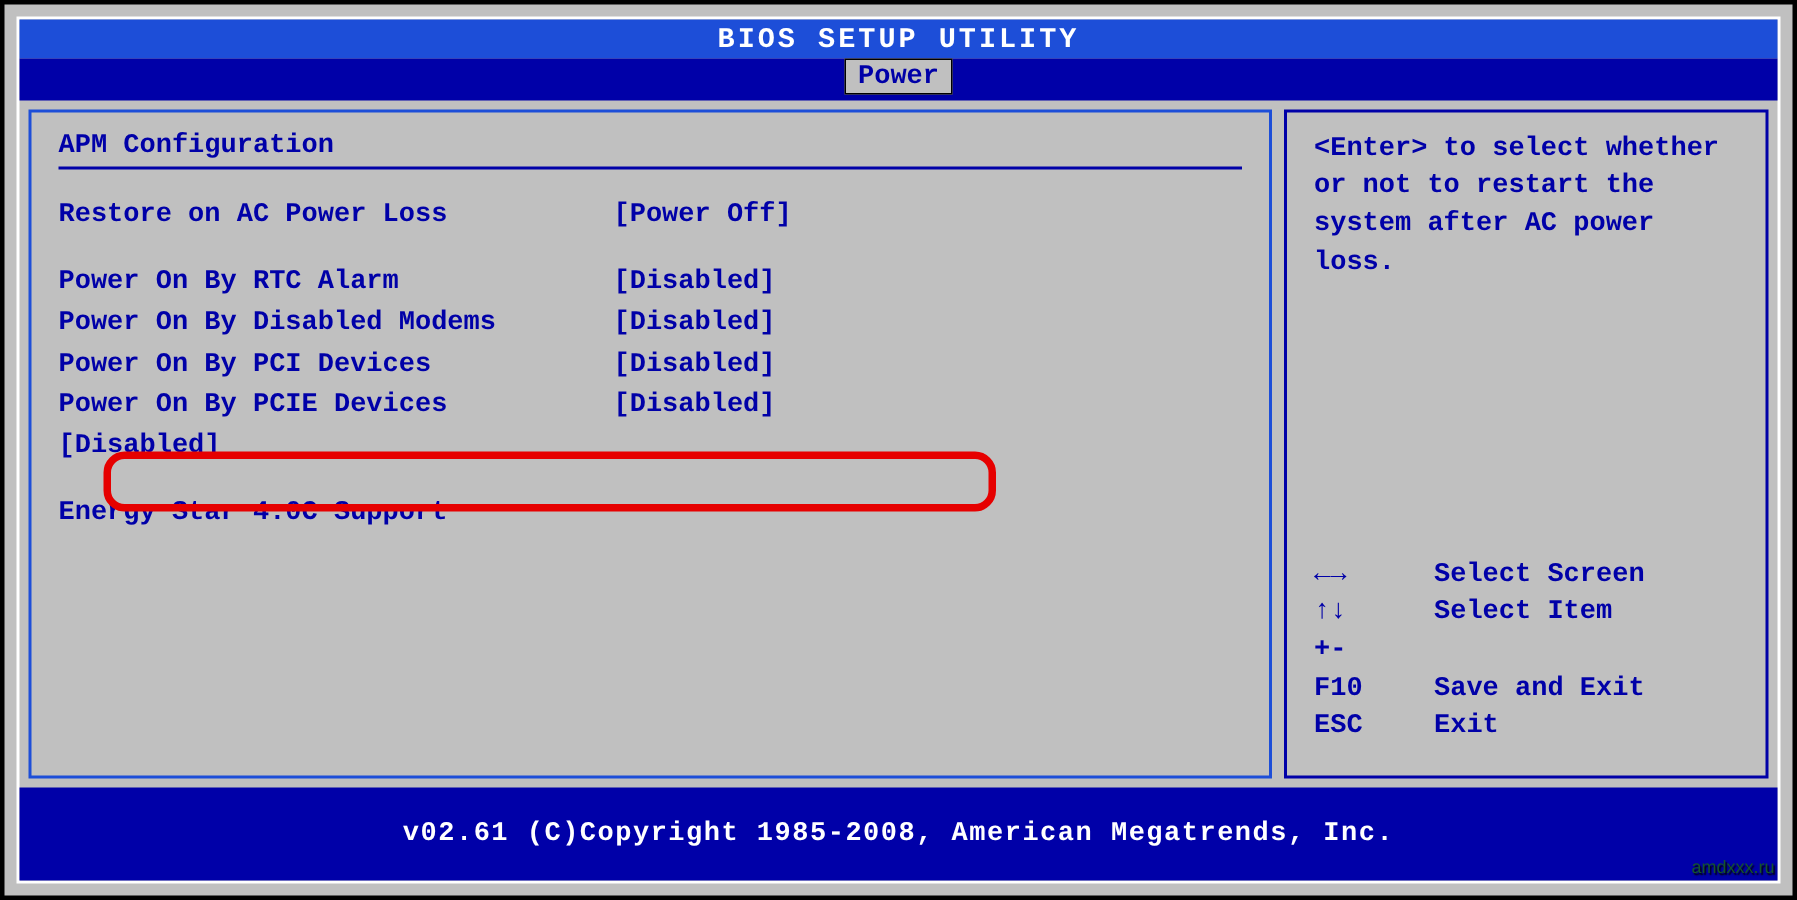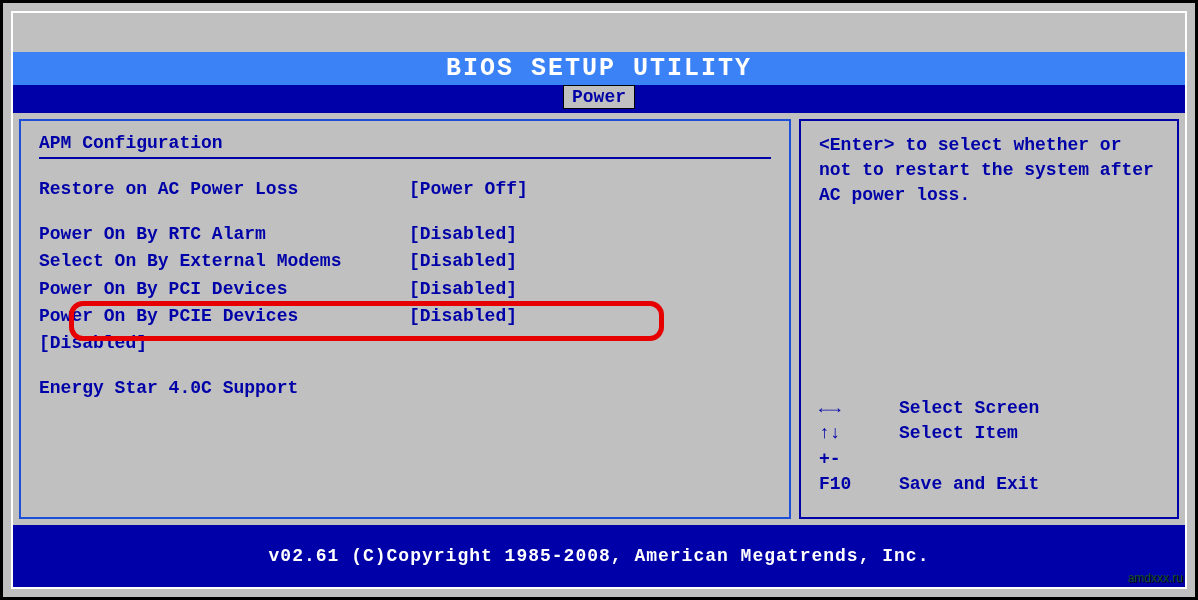--- a/index.html
+++ b/index.html
@@ -25,27 +25,26 @@
     position: relative;
   }
   .inner-wrap {
     border: 2px solid #fff;
     margin: 8px;
     height: calc(100% - 16px);
     display: flex;
     flex-direction: column;
   }
   .header {
-    background: #3b82f6;
+    background: #1d4ed8;
     color: #fff;
     text-align: center;
     padding: 2px 0;
     letter-spacing: 2px;
-    font-size: 25px;
-    margin-top: 39px;
+    font-size: 19px;
   }
   .tab-row {
     background: #0000a8;
     text-align: center;
     padding-bottom: 4px;
   }
   .tab {
     background: #c0c0c0;
     color: #0000a8;
     display: inline-block;
@@ -59,21 +58,21 @@
     gap: 8px;
   }
   .panel-left {
     flex: 1;
     border: 2px solid #1d4ed8;
     background: #c0c0c0;
     padding: 12px 18px;
     color: #0000a8;
   }
   .panel-right {
-    width: 380px;
+    width: 323px;
     border: 2px solid #0000a8;
     background: #c0c0c0;
     padding: 12px 18px;
     color: #0000a8;
     display: flex;
     flex-direction: column;
   }
   .section-title {
     color: #0000a8;
     margin-bottom: 4px;
@@ -161,21 +160,21 @@
           <span class="value">[Power Off]</span>
         </div>
 
         <div class="spacer"></div>
 
         <div class="row">
           <span class="label">Power On By RTC Alarm</span>
           <span class="value">[Disabled]</span>
         </div>
         <div class="row">
-          <span class="label">Select On By External Modems</span>
+          <span class="label">Power On By Disabled Modems</span>
           <span class="value">[Disabled]</span>
         </div>
         <div class="row">
           <span class="label">Power On By PCI Devices</span>
           <span class="value">[Disabled]</span>
         </div>
         <div class="row">
           <span class="label">Power On By PCIE Devices</span>
           <span class="value">[Disabled]</span>
         </div>
@@ -202,20 +201,24 @@
           <div class="key-row">
             <span class="key">↑↓</span>
             <span>Select Item</span>
           </div>
           <div class="key-row">
             <span class="key">+-</span>
           </div>
           <div class="key-row">
             <span class="key">F10</span>
             <span>Save and Exit</span>
+          </div>
+          <div class="key-row">
+            <span class="key">ESC</span>
+            <span>Exit</span>
           </div>
         </div>
       </div>
 
     </div>
 
     <div class="footer">v02.61 (C)Copyright 1985-2008, American Megatrends, Inc.</div>
   </div>
 
   <div class="highlight-box" style="left:66px; top:298px; width:595px; height:40px;"></div>

